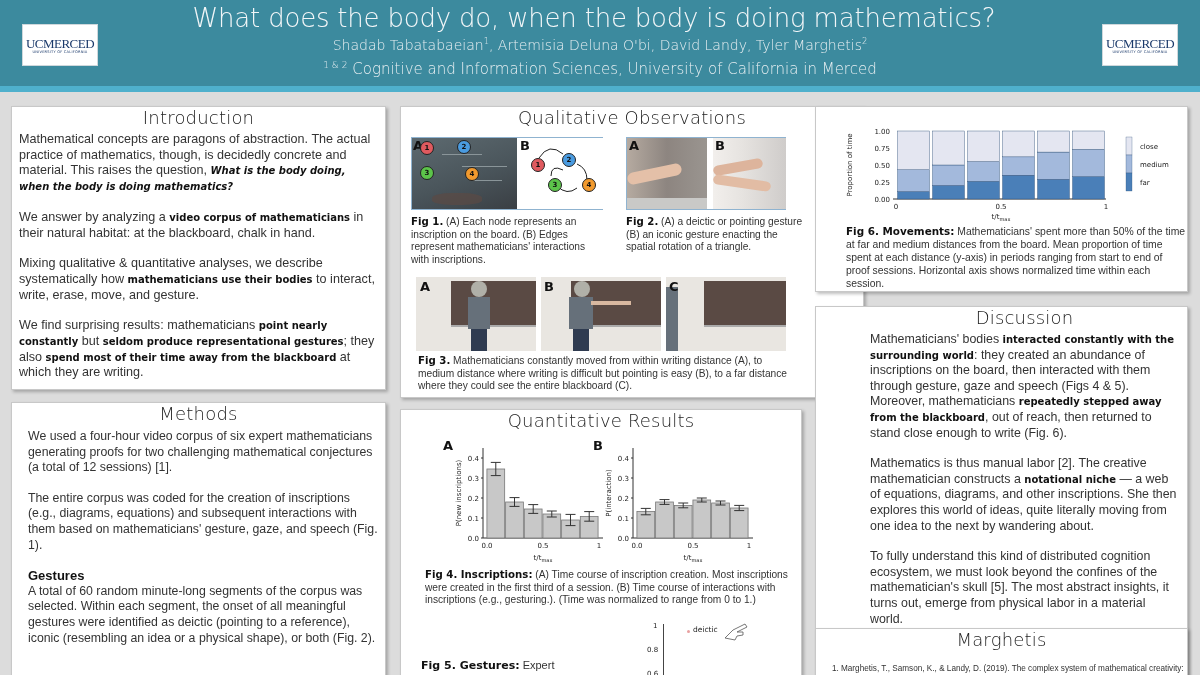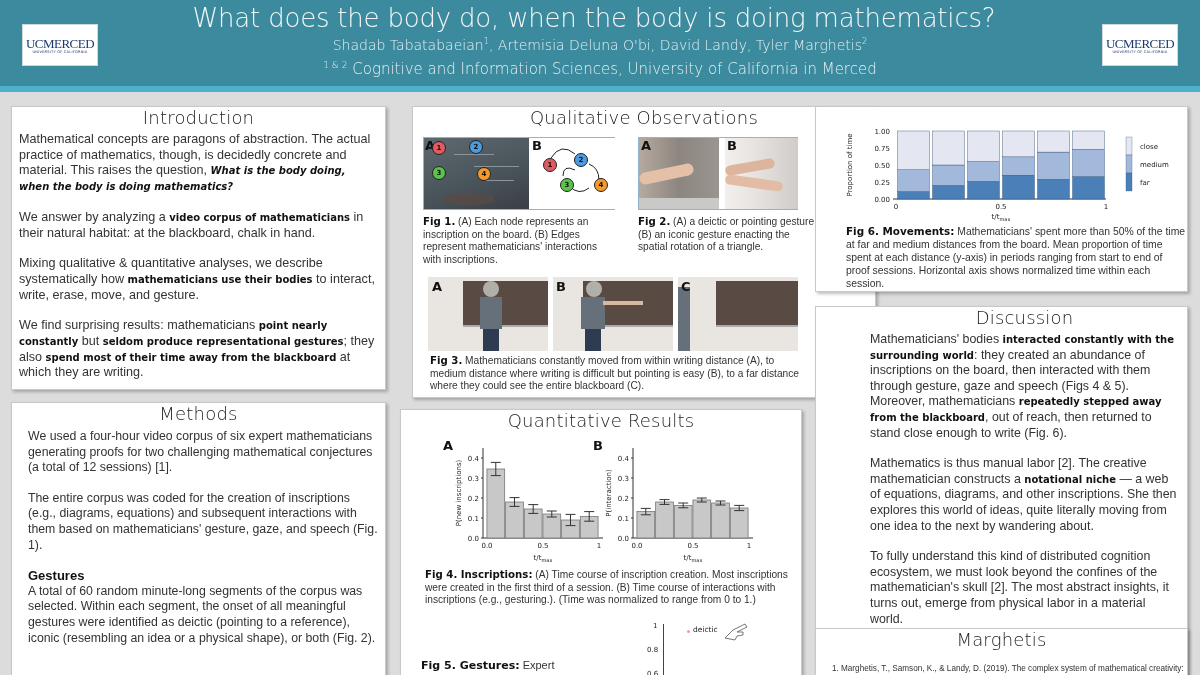--- a/index.html
+++ b/index.html
@@ -78,21 +78,21 @@
   <h2>Methods</h2>
   <div class="body-text" style="padding: 5px 6px 0 16px;">
     <p class="para">We used a four-hour video corpus of six expert mathematicians generating proofs for two challenging mathematical conjectures (a total of 12 sessions) [1].</p>
     <p class="para">The entire corpus was coded for the creation of inscriptions (e.g., diagrams, equations) and subsequent interactions with them based on mathematicians' gesture, gaze, and speech (Fig. 1).</p>
     <div class="subhead">Gestures</div>
     <p class="para">A total of 60 random minute-long segments of the corpus was selected.  Within each segment, the onset of all meaningful gestures were identified as deictic (pointing to a reference), iconic (resembling an idea or a physical shape), or both (Fig. 2).</p>
 
   </div>
 </div>
 
-<div class="panel" style="left:412px; top:106px; width:464px; height:292px;">
+<div class="panel" style="left:400px; top:106px; width:464px; height:292px;">
   <h2>Qualitative Observations</h2>
 
   <div style="position:absolute; left:10px; top:30px; width:192px; height:73px; border:1px solid #8fb3d0;">
     <div class="photo" style="left:0; top:0; width:105px; height:71px; background: linear-gradient(160deg,#5d6a70 0%,#4a555b 55%,#3a3f44 100%);">
       <div style="position:absolute;left:30px;top:16px;width:40px;height:1px;background:#8a9599;"></div>
       <div style="position:absolute;left:50px;top:28px;width:45px;height:1px;background:#8a9599;"></div>
       <div style="position:absolute;left:60px;top:42px;width:30px;height:1px;background:#8a9599;"></div>
       <div style="position:absolute;left:20px;top:55px;width:50px;height:12px;background:#5b4a44;border-radius:40%;opacity:0.7;"></div>
       <span class="plabel" style="left:1px; top:0px;">A</span>
       <div class="node" style="left:8px; top:3px; background:#e05a5f;">1</div>
@@ -319,21 +319,21 @@
 
 <div class="panel" style="left:815px; top:306px; width:373px; height:384px;padding-left:46px;">
   <h2>Discussion</h2>
   <div class="body-text" style="padding: 4px 6px 0 8px; font-size:12.4px; line-height:15.6px;">
     <p class="para">
       <span>Mathematicians' bodies </span><b>interacted constantly with the surrounding world</b><span>: they created an abundance of inscriptions on the board, then interacted with them through gesture, gaze and speech (Figs 4 &amp; 5). Moreover, mathematicians </span><b>repeatedly stepped away from the blackboard</b><span>, out of reach, then returned to stand close enough to write (Fig. 6).</span>
     </p>
     <p class="para">
       <span>Mathematics is thus manual labor [2]. The creative mathematician constructs a </span><b>notational niche</b><span> — a web of equations, diagrams, and other inscriptions. She then explores this world of ideas, quite literally moving from one idea to the next by wandering about.</span>
     </p>
-    <p>To fully understand this kind of distributed cognition ecosystem, we must look beyond the confines of the mathematician's skull [2]. The most abstract insights, it turns out, emerge from physical labor in a material world.</p>
+    <p>To fully understand this kind of distributed cognition ecosystem, we must look beyond the confines of the mathematician's skull [5]. The most abstract insights, it turns out, emerge from physical labor in a material world.</p>
   </div>
 </div>
 
 <div class="panel" style="left:815px; top:628px; width:373px; height:60px;">
   <h2>Marghetis</h2>
   <ol style="position:absolute; left:25px; top:35px; width:345px; font-family:'Liberation Sans', sans-serif; font-size:8.2px; color:#333;">
     <li>Marghetis, T., Samson, K., &amp; Landy, D. (2019). The complex system of mathematical creativity:</li>
   </ol>
 </div>
 

